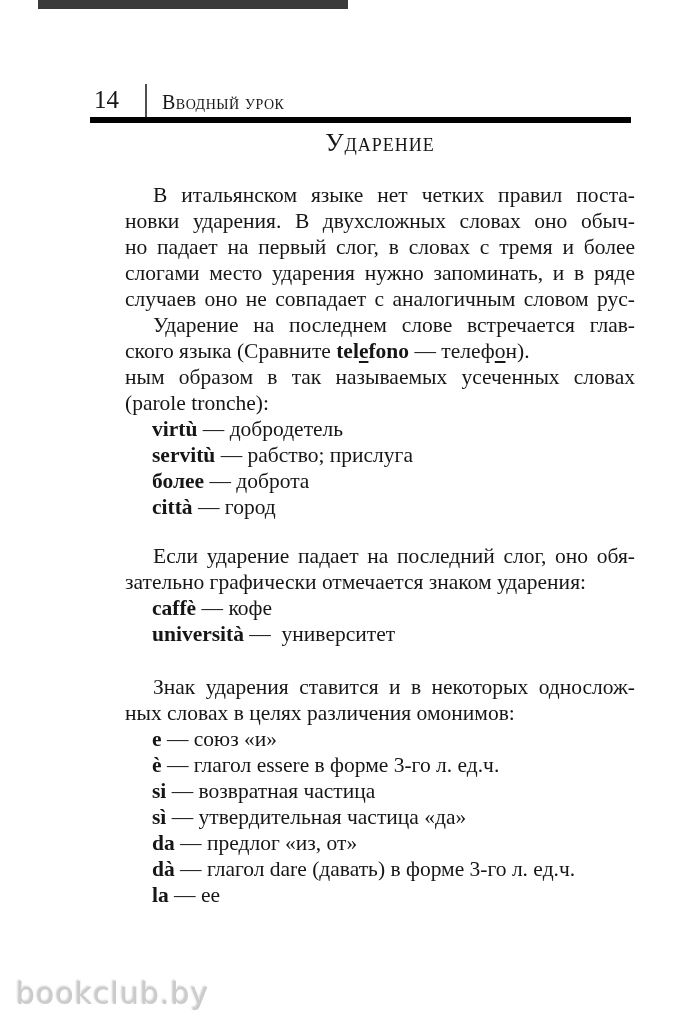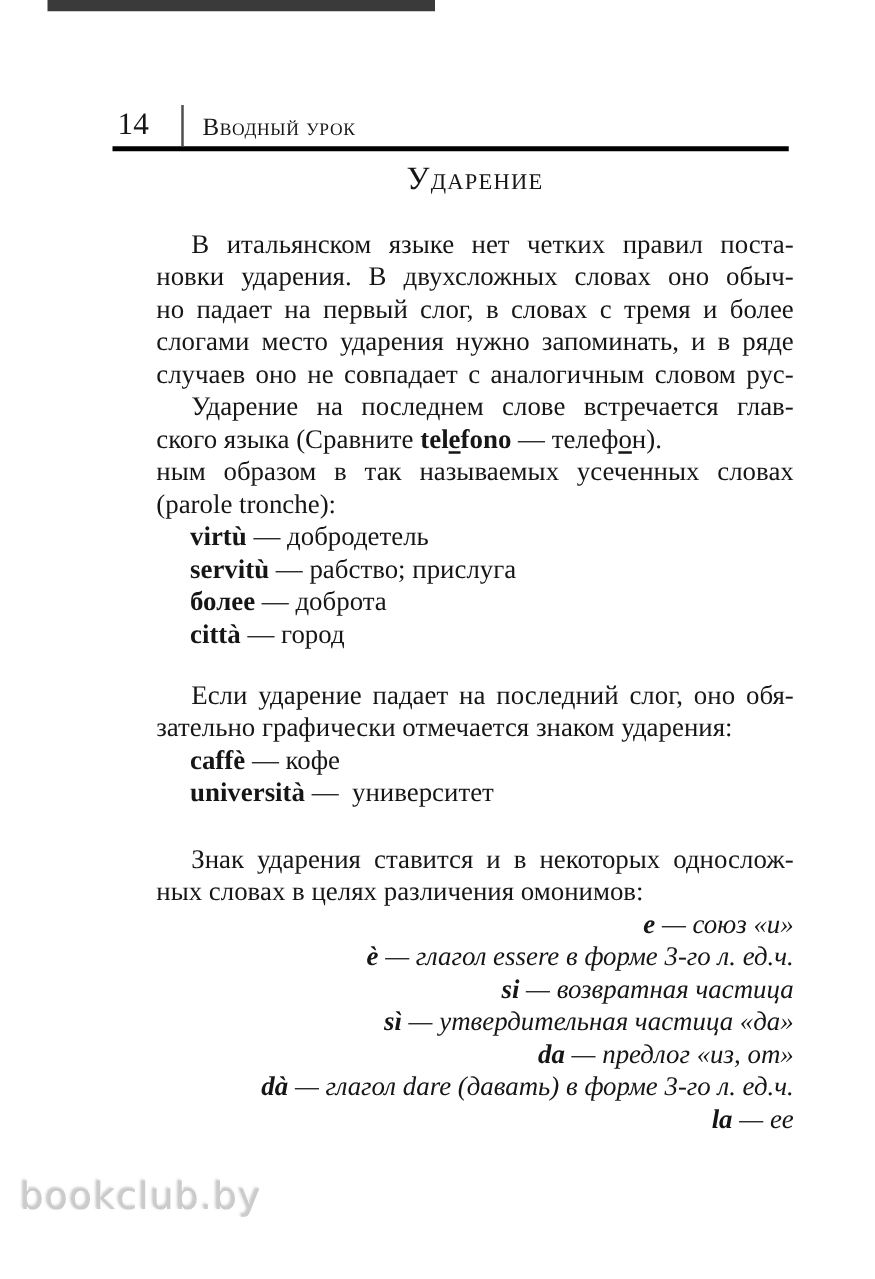--- a/index.html
+++ b/index.html
@@ -10,21 +10,21 @@
     overflow:hidden;
     font-family:"Liberation Serif","DejaVu Serif",serif;
     color:#161616;
   }
   .topbar{
     position:absolute;left:38px;top:0;width:310px;height:9px;
     background:#3a3a3a;
   }
   .header{
     position:absolute;left:90px;top:84px;width:541px;height:33px;
-    border-bottom:4px solid #000000;
+    border-bottom:6px solid #000000;
     display:flex;align-items:stretch;
   }
   .pagenum{
     width:51px;font-size:25px;
     display:flex;align-items:flex-end;
     padding:0 0 3px 4px;
   }
   .vdiv{width:2px;background:#4f4f4f;}
   .sectiontitle{
     font-variant:small-caps;font-size:20px;letter-spacing:.5px;
@@ -38,26 +38,26 @@
   }
   .body{
     position:absolute;left:125px;top:182px;width:510px;
     font-size:21.5px;line-height:26px;
   }
   .tl{height:26px;overflow:hidden;}
   .j{text-align:justify;text-align-last:justify;text-justify:inter-word;}
   .ind{text-indent:28px;}
   .li{height:26px;overflow:hidden;margin-left:27px;}
   .li .def{white-space:pre-wrap;}
-  .it{font-style:italic;text-align:right;}
+  .it{}
   .u{text-decoration:underline;text-underline-offset:3px;}
   .sp1{height:23px;}
   .sp2{height:27px;}
   .watermark{
-    position:absolute;left:16px;top:940px;
+    position:absolute;left:16px;top:976px;
     font-family:"DejaVu Sans","Liberation Sans",sans-serif;
     font-size:30px;letter-spacing:1px;
     color:#cbcbcb;
     text-shadow:1px 1px 1px #ffffff,-1px -1px 2px rgba(130,130,130,.45);
   }
 </style>
 </head>
 <body>
 
 <div class="page">

